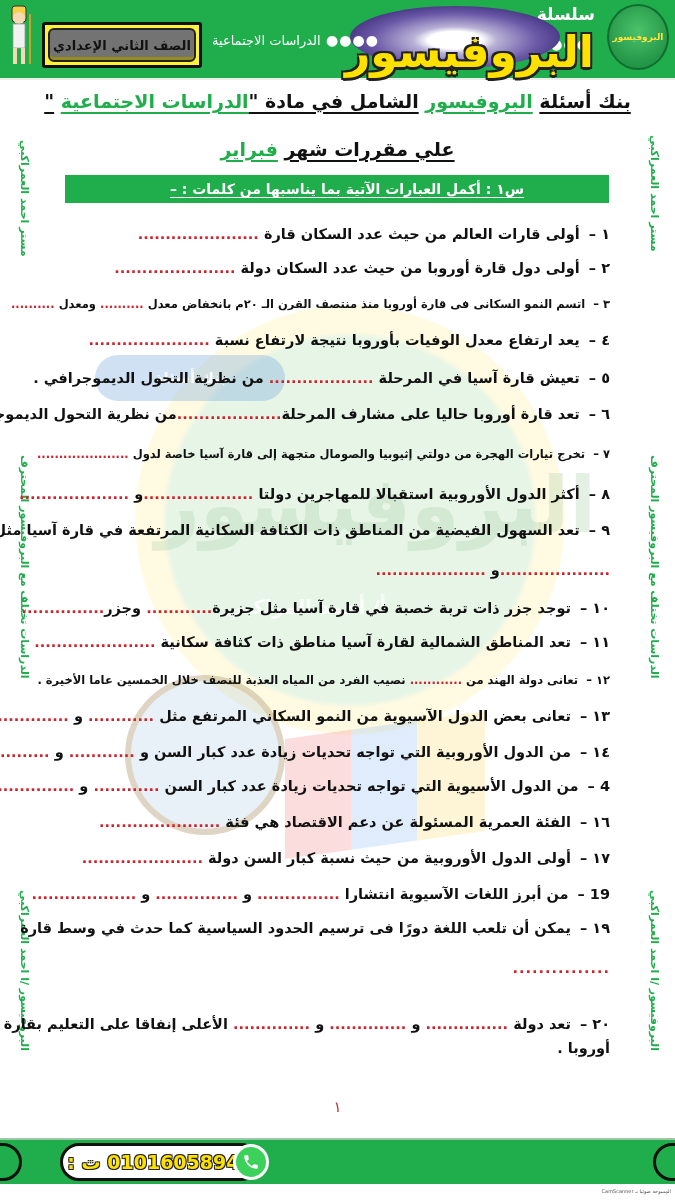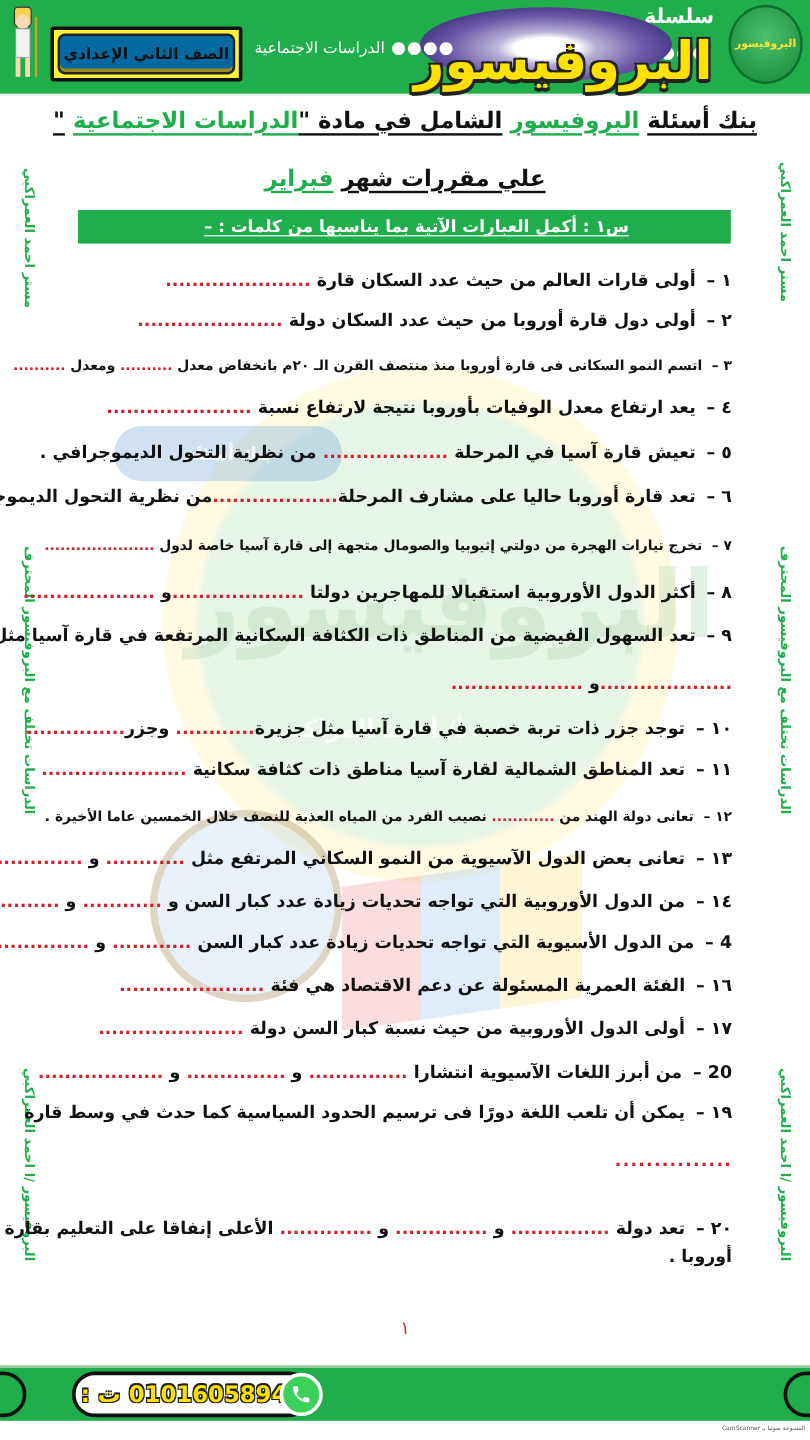--- a/index.html
+++ b/index.html
@@ -31,21 +31,21 @@
     text-shadow: -2px -2px 0 #222, 2px -2px 0 #222, -2px 2px 0 #222, 2px 2px 0 #222, 0 3px 0 #222;
     line-height: 52px;
   }
   .header .subject { position: absolute; left: 212px; top: 33px; font-size: 13px; color: #fff; }
   .header .dots-left { position: absolute; left: 326px; top: 32px; color: #fff; font-size: 14px; letter-spacing: 1px; }
   .header .grade-box {
     position: absolute; left: 42px; top: 22px; width: 160px; height: 46px;
     background: #fff23a; border: 3px solid #111; border-radius: 3px; padding: 3px;
   }
   .header .grade-box .inner {
-    width: 100%; height: 100%; background: #0369a1; border: 2px solid #222; border-radius: 6px;
+    width: 100%; height: 100%; background: #737373; border: 2px solid #222; border-radius: 6px;
     display: flex; align-items: center; justify-content: center; font-size: 13px; font-weight: bold; color: #111;
     box-shadow: inset 0 -3px 0 #9a8b1e;
   }
   .header .mascot {
     position: absolute; left: 4px; top: 4px; width: 30px; height: 66px;
   }
 
   
   .side {
     position: absolute; writing-mode: vertical-rl; color: #1fae4b; font-size: 11px; font-weight: bold;
@@ -245,21 +245,21 @@
   <div class="q" style="top:560px;">
     <span class="num">4 –</span> <span>من الدول الأسيوية التي تواجه تحديات زيادة عدد كبار السن</span> <span class="dots">............</span> <span>و</span> <span class="dots">...............</span>
   </div>
   <div class="q" style="top:596px;">
     <span class="num">١٦ –</span> <span>الفئة العمرية المسئولة عن دعم الاقتصاد هي فئة</span> <span class="dots">......................</span>
   </div>
   <div class="q" style="top:632px;">
     <span class="num">١٧ –</span> <span>أولى الدول الأوروبية من حيث نسبة كبار السن دولة</span> <span class="dots">......................</span>
   </div>
   <div class="q" style="top:668px;">
-    <span class="num">20 –</span> <span>من أبرز اللغات الآسيوية انتشارا</span> <span class="dots">...............</span> <span>و</span> <span class="dots">...............</span> <span>و</span> <span class="dots">...................</span>
+    <span class="num">19 –</span> <span>من أبرز اللغات الآسيوية انتشارا</span> <span class="dots">...............</span> <span>و</span> <span class="dots">...............</span> <span>و</span> <span class="dots">...................</span>
   </div>
   <div class="q" style="top:702px;">
     <span class="num">١٩ –</span> <span>يمكن أن تلعب اللغة دورًا فى ترسيم الحدود السياسية كما حدث في وسط قارة</span>
   </div>
   <div class="q" style="top:742px;">
     <span class="dots">...............</span>
   </div>
   <div class="q" style="top:786px;margin-top:12px;">
     <span class="num">٢٠ –</span> <span>تعد دولة</span> <span class="dots">...............</span> <span>و</span> <span class="dots">..............</span> <span>و</span> <span class="dots">..............</span> <span>الأعلى إنفاقا على التعليم بقارة</span>
   </div>

